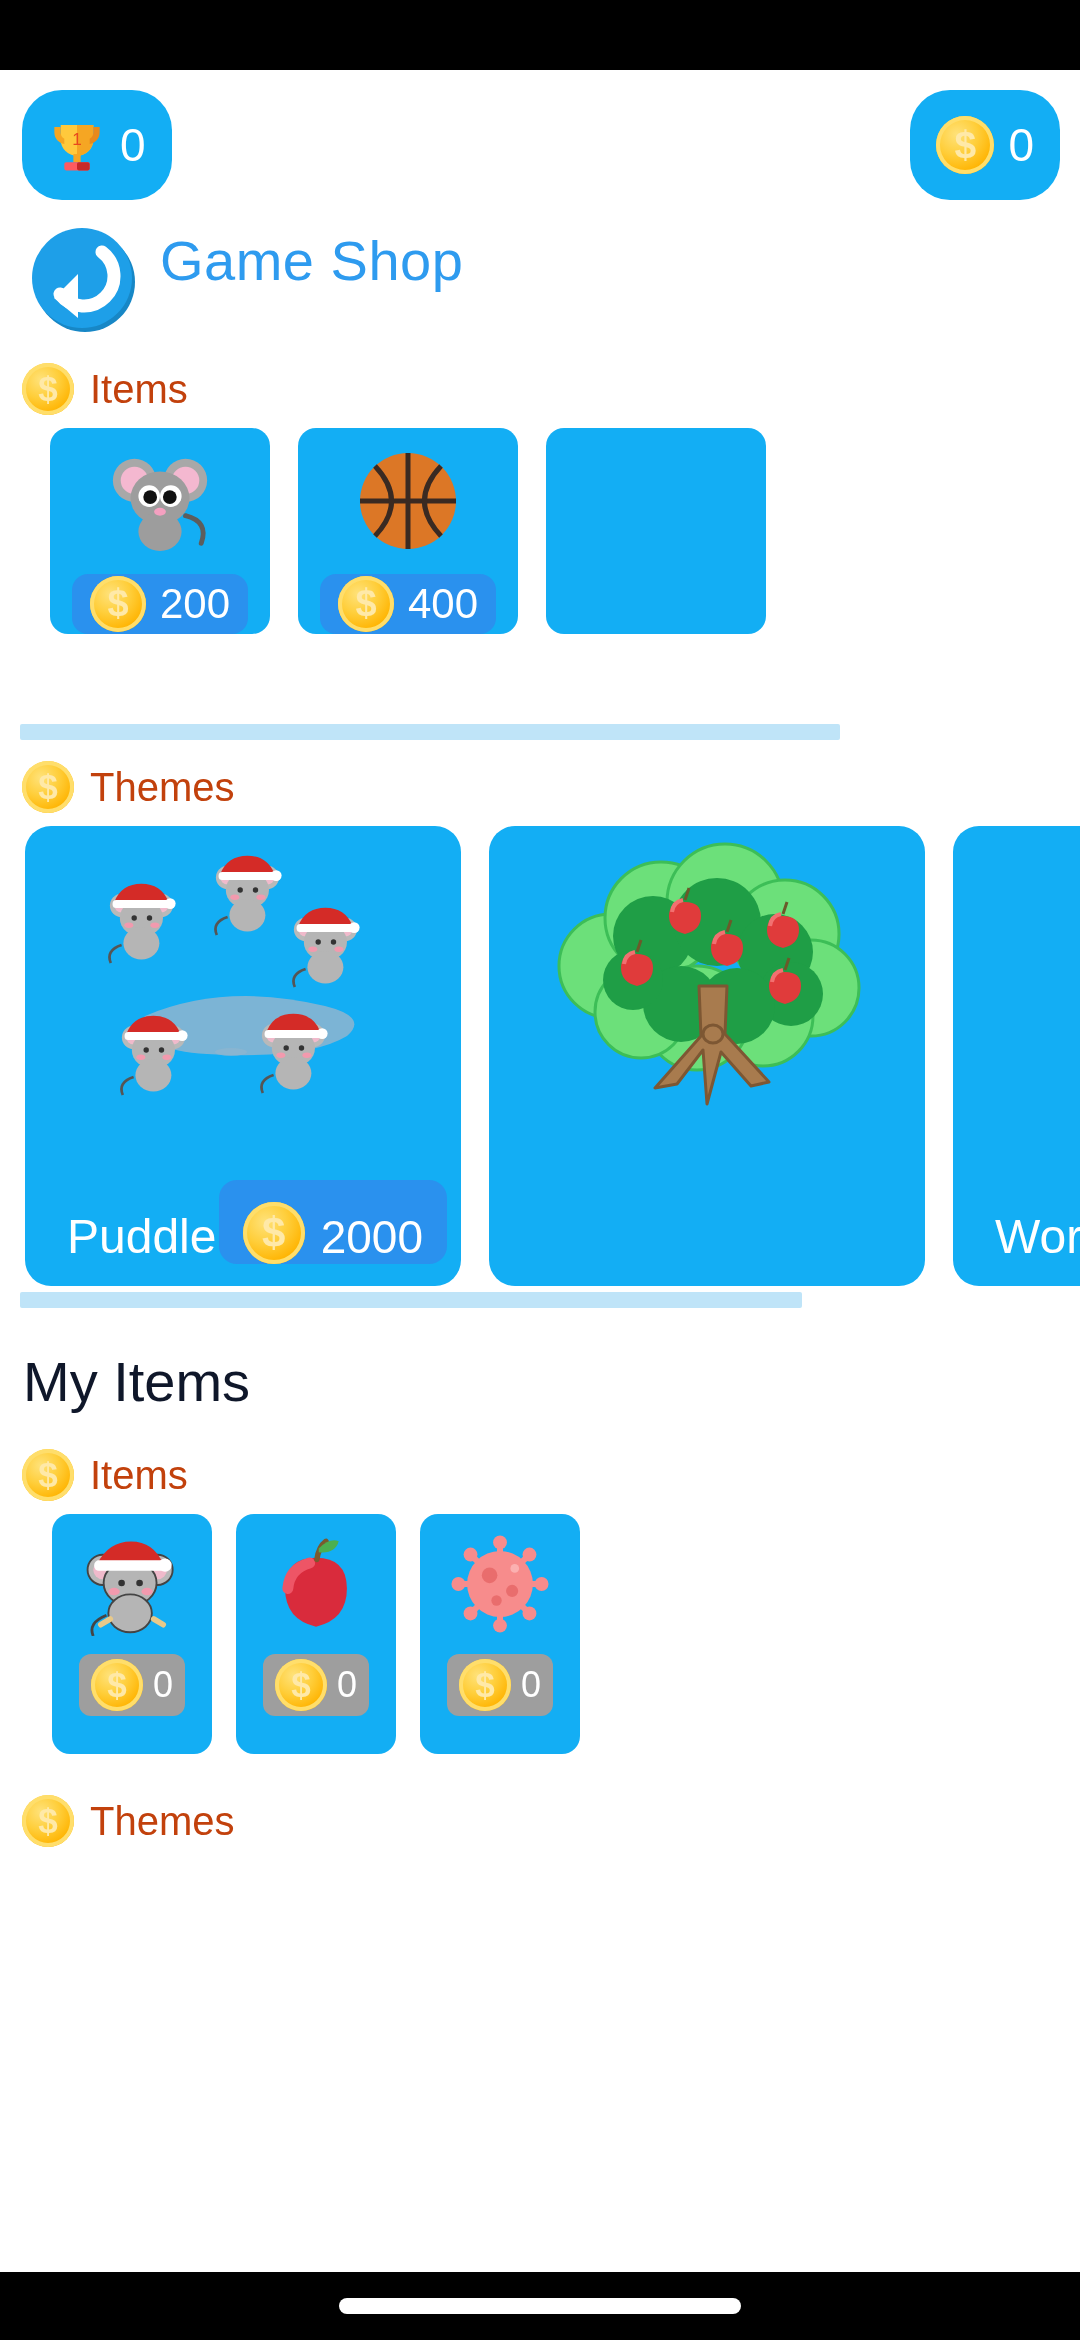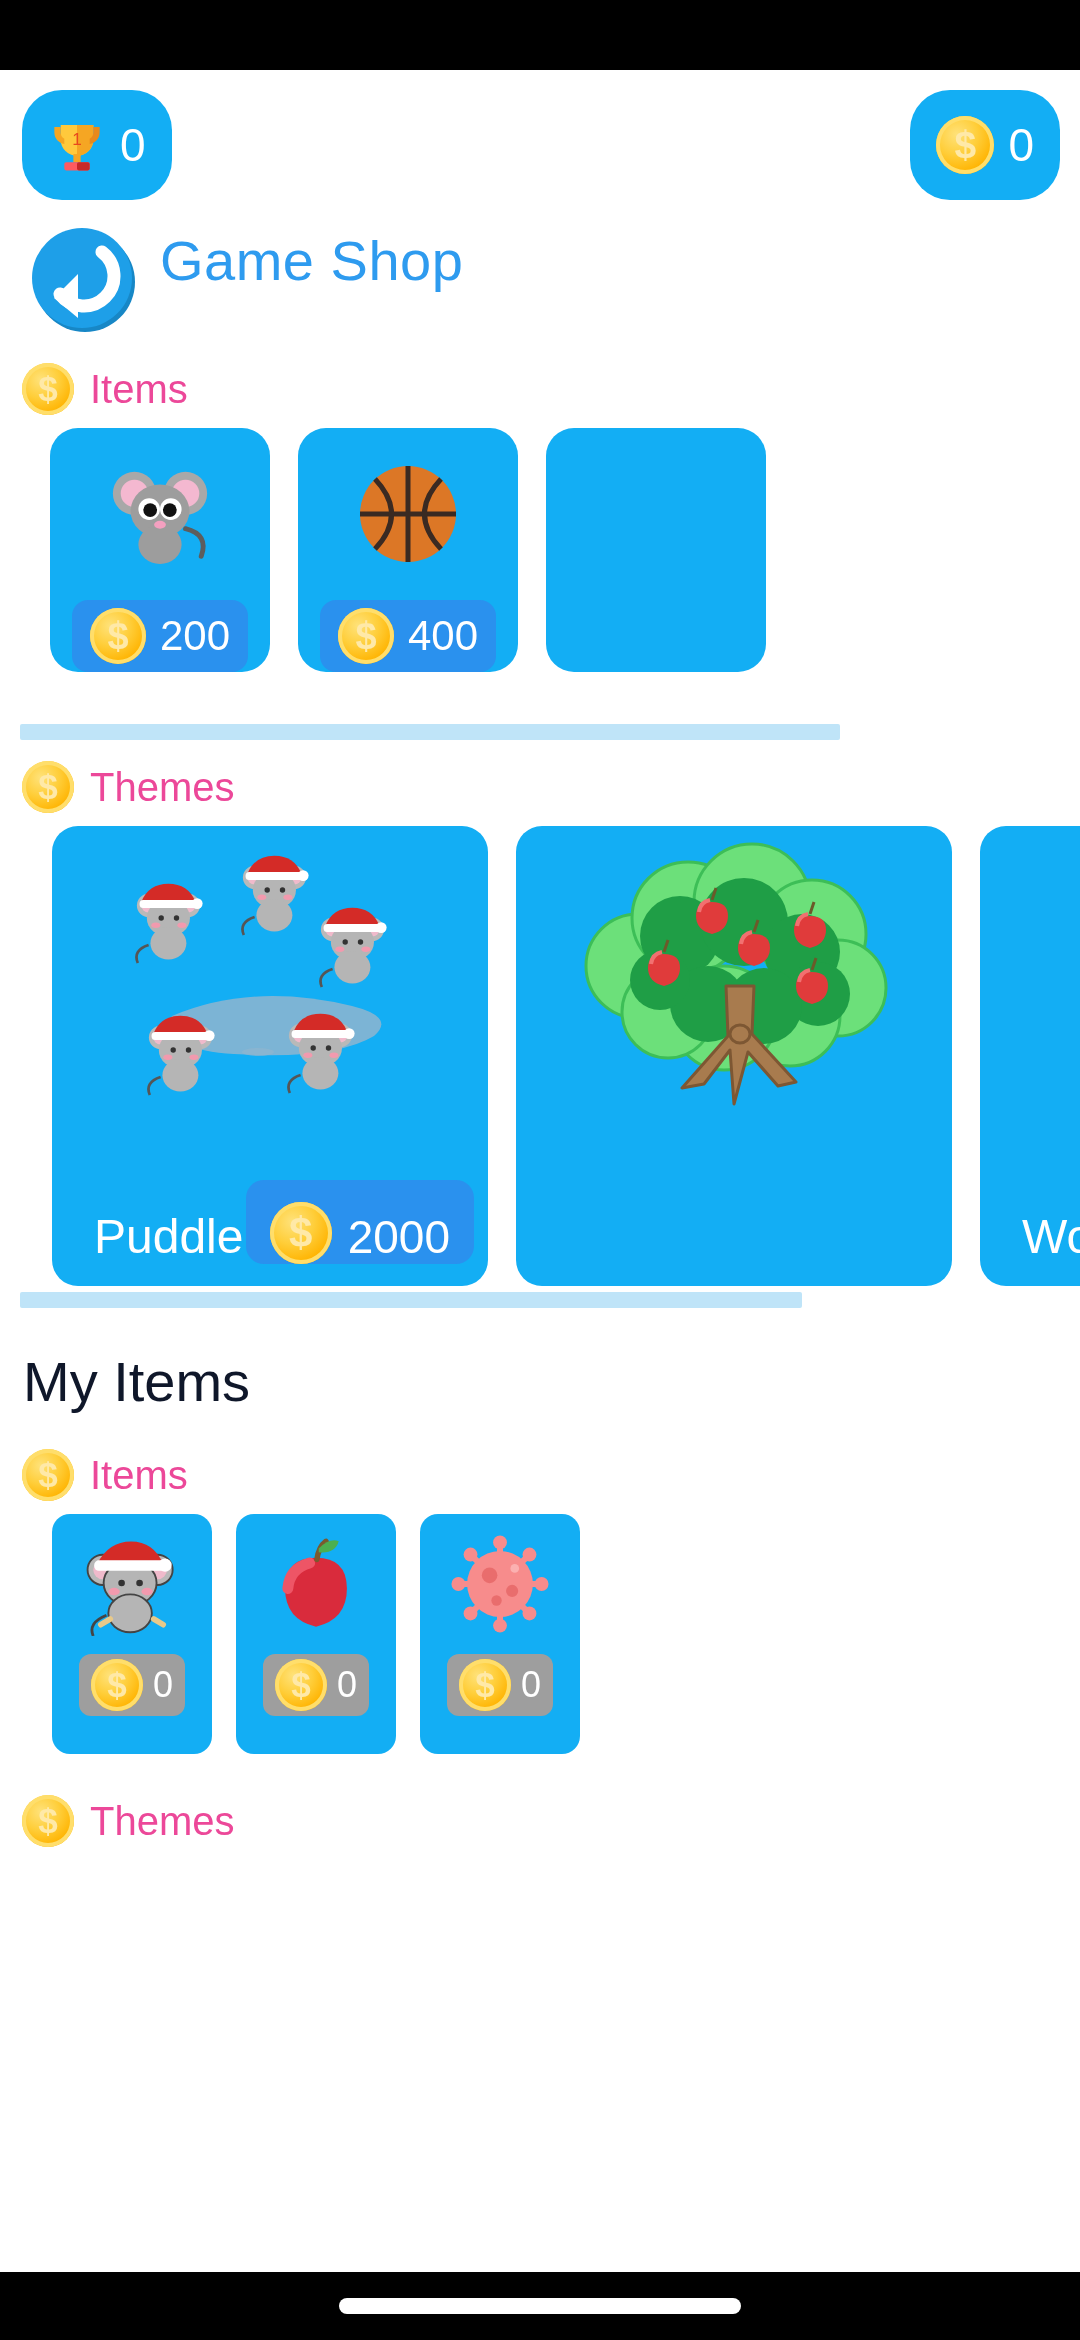--- a/index.html
+++ b/index.html
@@ -39,32 +39,32 @@
   .trophy { width:58px; height:58px; position:relative; flex:none; }
 
   
   .header { display:flex; align-items:flex-start; gap:28px; padding:6px 0 0 32px; height:128px; }
   .backbtn { width:100px; height:100px; border-radius:50%; background:#1E9FE8;
       position:relative; flex:none; box-shadow:3px 4px 0 #1787C6; }
   .page-title { color:#2E9BEF; font-size:56px; font-weight:400; letter-spacing:.5px; }
 
   
   .section-label { display:flex; align-items:center; gap:16px; padding-left:22px; height:78px; }
-  .section-label .txt { color:#ec4899; font-size:40px; }
+  .section-label .txt { color:#c2410c; font-size:40px; }
 
   .my-items-title { color:#0f172a; font-size:56px; padding-left:23px; height:110px;
       display:flex; align-items:center; }
 
   
   .hrow { position:relative; }
   .hstrip { display:flex; gap:28px; padding-left:50px; }
   .scrollbar { position:absolute; left:20px; height:16px; background:#BFE4F8; border-radius:2px; }
 
   
-  .item-card { width:220px; height:244px; background:#13AEF4; border-radius:28px; flex:none;
+  .item-card { width:220px; height:206px; background:#13AEF4; border-radius:18px; flex:none;
       display:flex; flex-direction:column; align-items:center; }
   .item-art { height:178px; display:flex; align-items:center; justify-content:center; width:100%; }
   .price-pill { display:flex; align-items:center; gap:14px; background:#2A91EE;
       border-radius:16px; height:74px; padding:0 18px; }
   .price-pill.owned { background:#9E9E9E; }
   .price-val { color:#fff; font-size:42px; }
 
   .item-card.small { width:160px; height:240px; border-radius:18px; }
   .item-card.small .item-art { height:140px; }
   .item-card.small .price-pill { height:62px; padding:0 12px; gap:10px; border-radius:12px; }
@@ -179,21 +179,21 @@
       </div>
       <div class="scrollbar" style="top:296px;width:820px"></div>
     </div>
 
     <div class="section-label">
       <span class="coin c52"></span>
       <span class="txt">Themes</span>
     </div>
 
     <div class="hrow" style="height:500px">
-      <div class="hstrip" style="padding-left:52px">
+      <div class="hstrip" style="padding-left:25px">
 
         <div class="theme-card">
           <div class="theme-art">
             <svg viewBox="0 0 436 310" width="436" height="310">
               <path d="M120 190q80-34 180-10q44 11 22 30q-40 24-140 18q-80-6-62-38z" fill="#8FB5CF" opacity=".85"></path>
               <path d="M108 206q10 10 34 10" stroke="#7FA8C6" stroke-width="4" fill="none"></path>
               <ellipse cx="206" cy="226" rx="16" ry="4" fill="#8FB5CF" opacity=".7"></ellipse>
               <g>
                 <g transform="translate(84,56) scale(.9)">
                   <ellipse cx="14" cy="26" rx="13" ry="13" fill="#B9B9B9"></ellipse>

